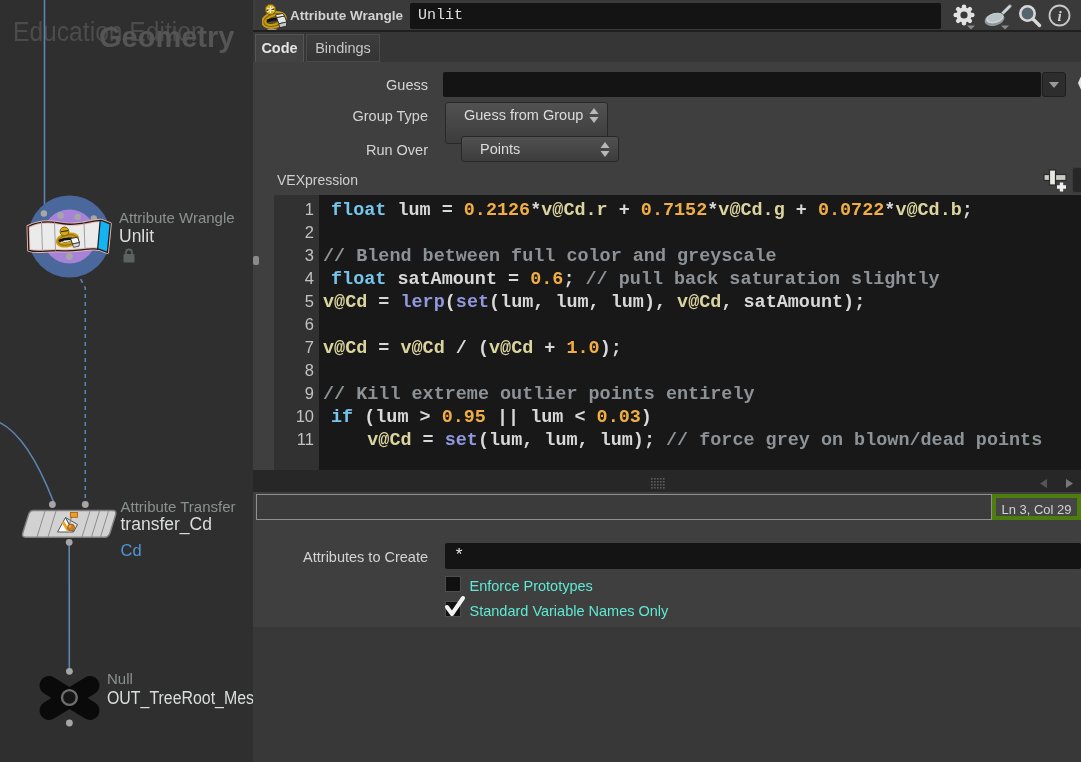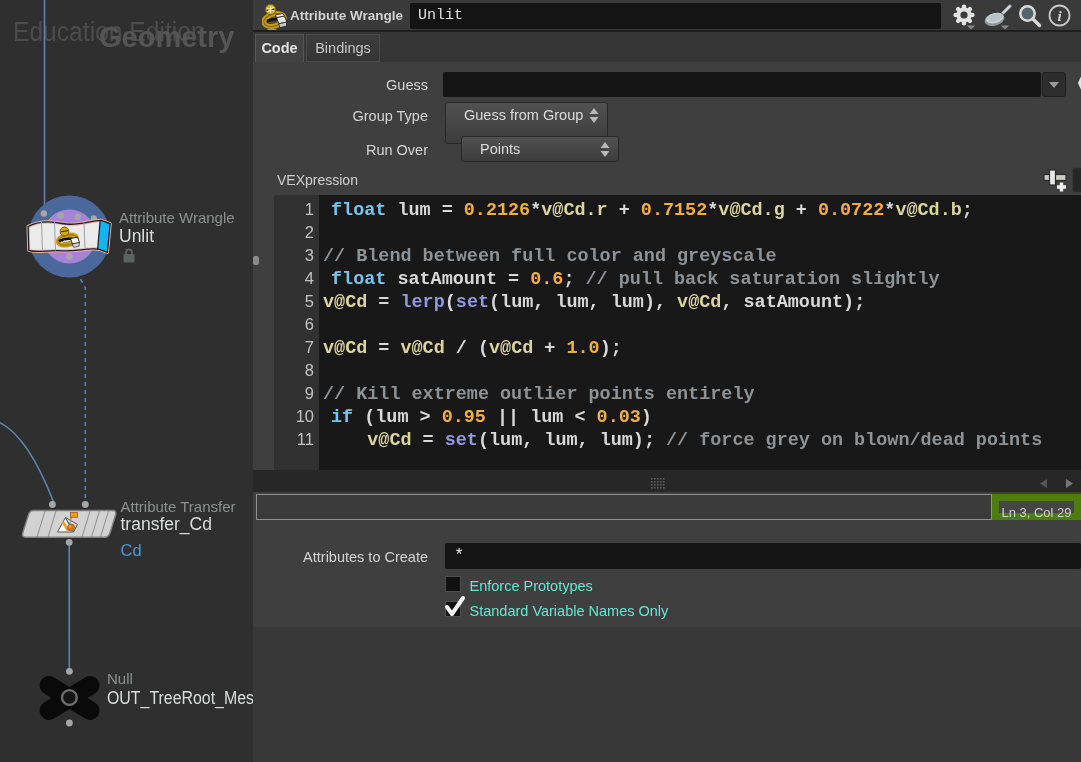--- a/index.html
+++ b/index.html
@@ -21,21 +21,21 @@
 #unlit{left:155px;top:3px;width:531px;height:26px;color:#e0e0e0;font-family:"Liberation Mono",monospace;font-size:15px;line-height:26px;padding-left:8px;box-sizing:border-box;}
 #awlbl{left:35px;top:0;height:30px;line-height:31px;color:#d2d2d2;font-weight:bold;font-size:13.5px;}
 #editor{left:21px;top:195px;width:807px;height:275px;background:#181818;}
 #gutter{left:0;top:0;width:45px;height:275px;background:#313131;color:#c2c2c2;font-size:16.5px;}
 #gutter pre{margin:0;padding:3px 5px 0 0;text-align:right;font-family:"Liberation Sans",sans-serif;font-size:16.5px;line-height:23px;}
 #code{left:49px;top:0;}
 #code pre{margin:0;padding-top:4px;font-family:"Liberation Mono",monospace;font-weight:bold;font-size:18.44px;line-height:23px;color:#d8d8d8;}
 .k{color:#76c5ec;margin-left:8px;} .f{color:#9298e0;} .n{color:#f0ad43;} .a{color:#dcd49e;} .c{color:#8d9296;}
 #griprow{left:0;top:470px;width:828px;height:22px;background:#272727;}
 #statusf{left:3px;top:494px;width:736px;height:26px;background:#3b3b3b;border:1px solid #909090;box-sizing:border-box;}
-#statusr{left:739px;top:494px;width:89px;height:26px;background:#454545;border:7px solid #4d7c0f;box-sizing:border-box;color:#d2d2d2;font-size:13px;line-height:24px;text-align:center;}
+#statusr{left:739px;top:494px;width:89px;height:26px;background:#454545;border:4px solid #4d7c0f;box-sizing:border-box;color:#d2d2d2;font-size:13px;line-height:24px;text-align:center;}
 .cb{position:absolute;width:16px;height:16px;background:#101010;border:1px solid #4e4e4e;box-sizing:border-box;}
 .cblbl{position:absolute;color:#5eead4;font-size:14.5px;text-align:right;}
 svg{display:block;}
 </style>
 </head>
 <body>
 
 <div class="abs" id="net">
 <svg width="253" height="762" viewBox="0 0 253 762">
 

